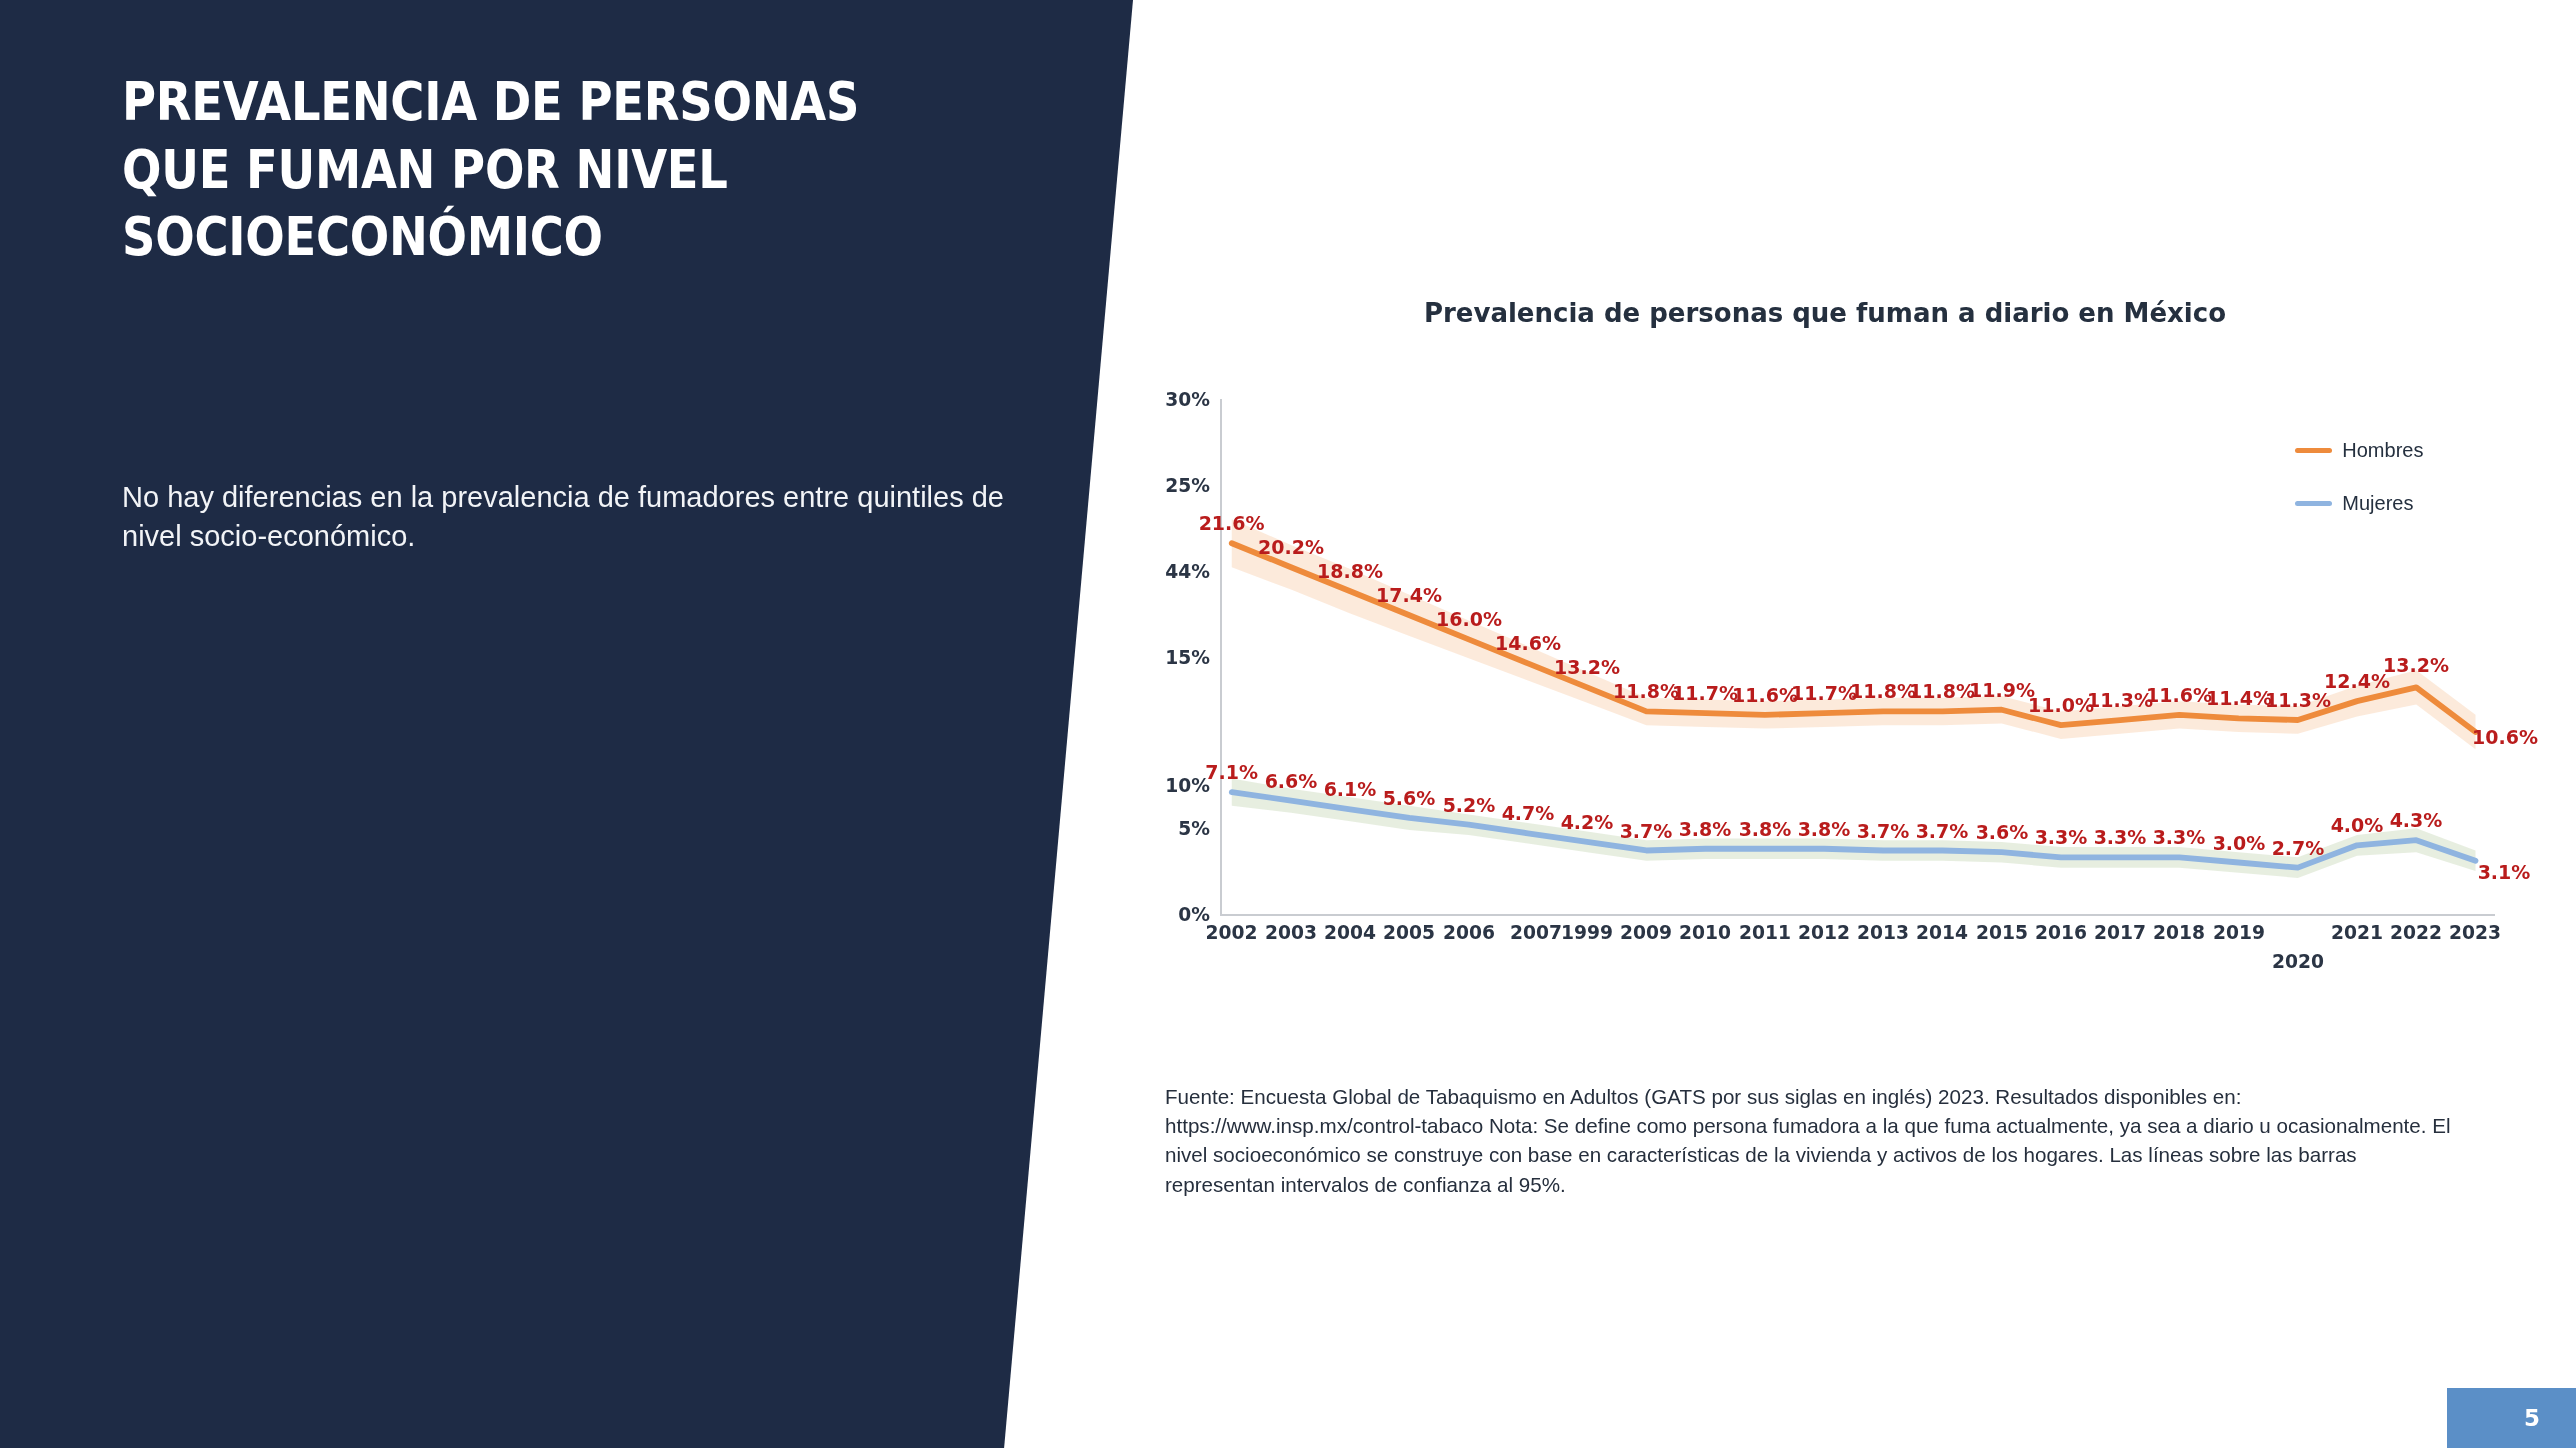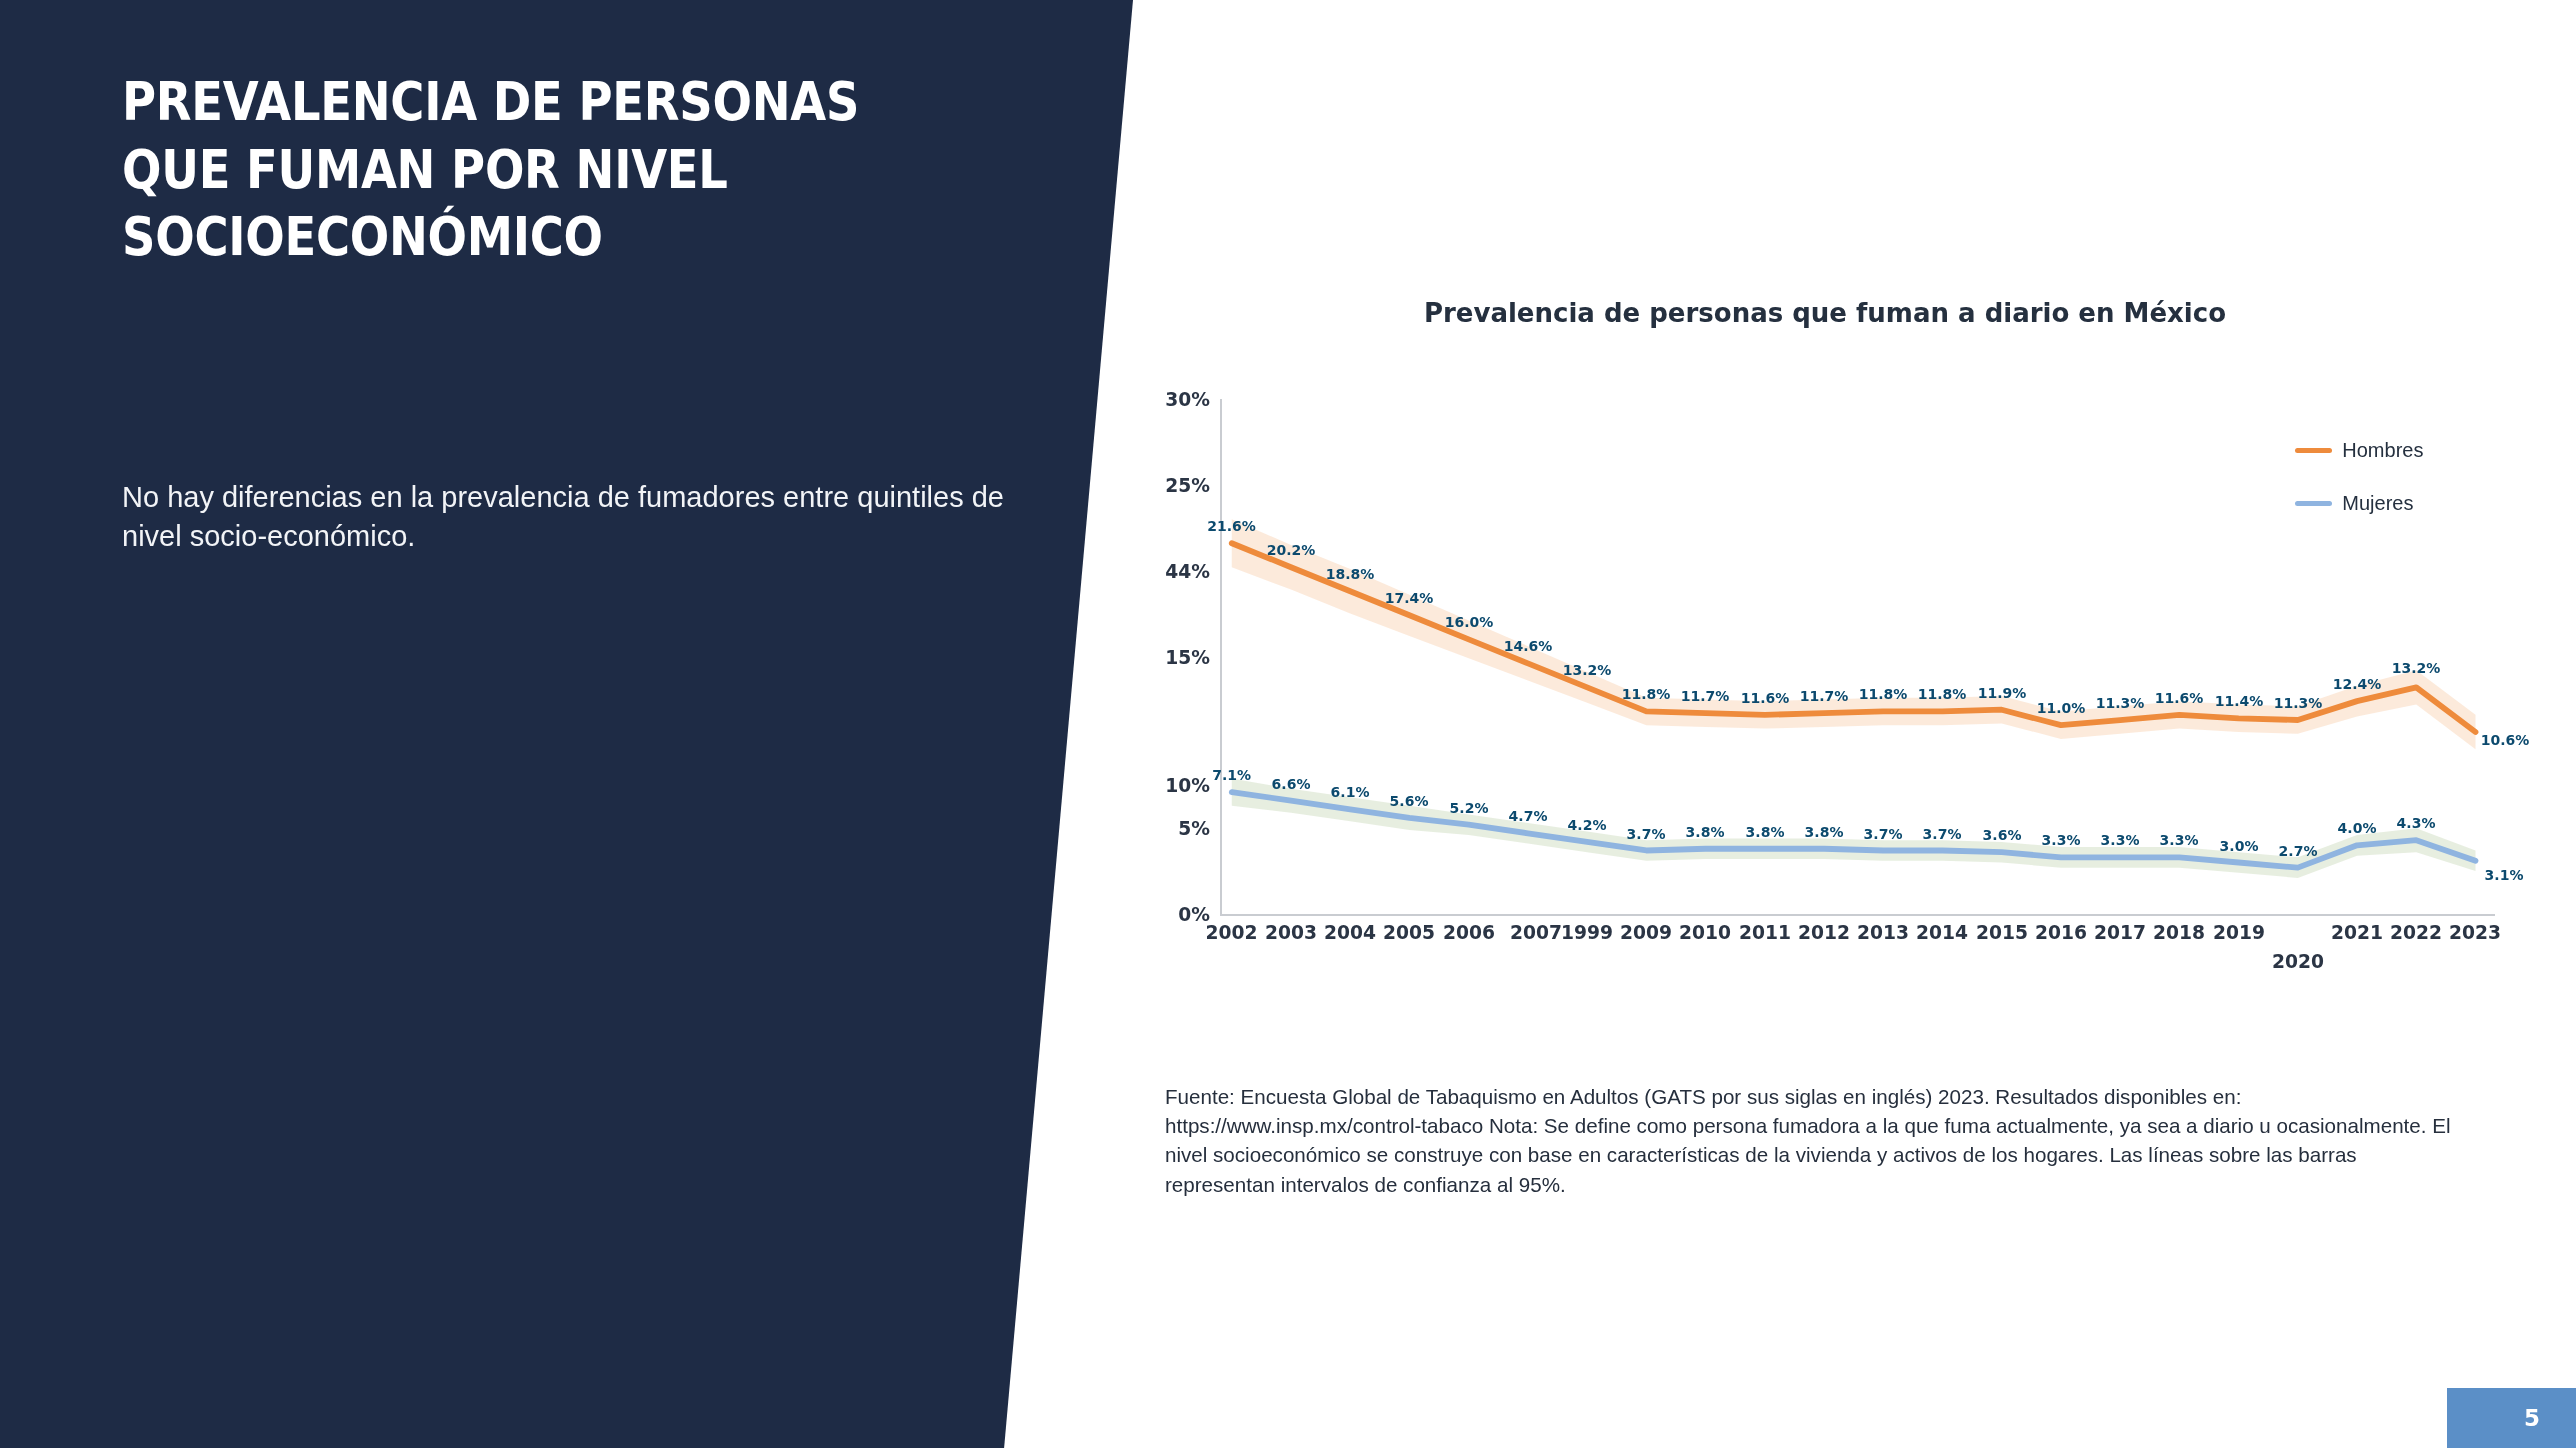--- a/index.html
+++ b/index.html
@@ -144,22 +144,22 @@
     font-weight: 700;
     font-size: 18.7px;
     color: #2b3545;
     white-space: nowrap;
   }
   .dlabel {
     position: absolute;
     transform: translate(-50%, -100%);
     font-family: "DejaVu Sans", sans-serif;
     font-weight: 700;
-    font-size: 14px;
-    color: #0c4a6e;
+    font-size: 19px;
+    color: #b91c1c;
     white-space: nowrap;
   }
   
   .source {
     position: absolute;
     left: 1165px;
     top: 1082px;
     width: 1288px;
     font-family: "Liberation Sans", sans-serif;
     font-size: 20.6px;

